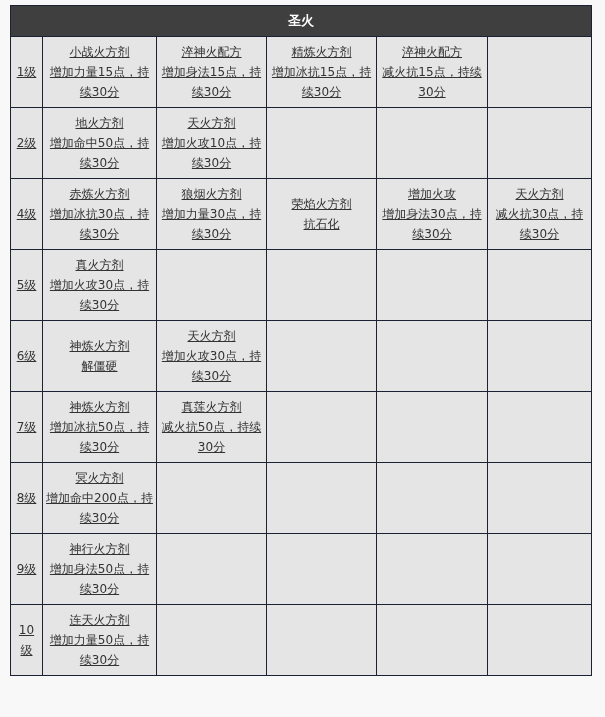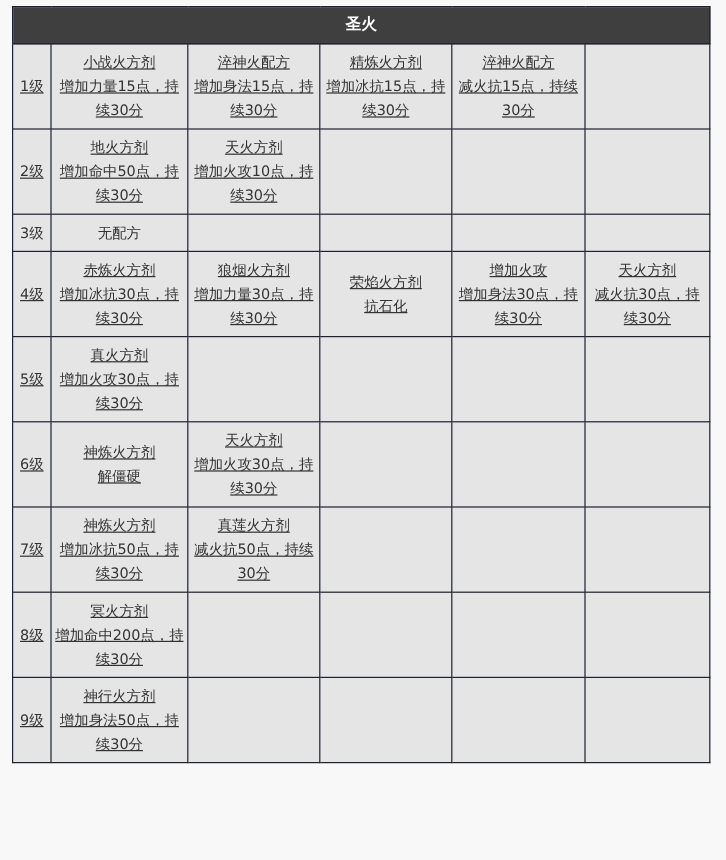--- a/index.html
+++ b/index.html
@@ -86,43 +86,20 @@
         </td>
         <td>
           <span class="line"></span>
           <span class="line"></span>
         </td>
         <td>
           <span class="line"></span>
           <span class="line"></span>
         </td>
       </tr>
-      <tr class="short">
-        <td class="lvl">3级</td>
-        <td>
-          <span class="line">无配方</span>
-          <span class="line"></span>
-        </td>
-        <td>
-          <span class="line"></span>
-          <span class="line"></span>
-        </td>
-        <td>
-          <span class="line"></span>
-          <span class="line"></span>
-        </td>
-        <td>
-          <span class="line"></span>
-          <span class="line"></span>
-        </td>
-        <td>
-          <span class="line"></span>
-          <span class="line"></span>
-        </td>
-      </tr>
       <tr class="tall">
         <td class="lvl">4级</td>
         <td>
           <span class="line">赤炼火方剂</span>
           <span class="line">增加冰抗30点，持续30分</span>
         </td>
         <td>
           <span class="line">狼烟火方剂</span>
           <span class="line">增加力量30点，持续30分</span>
         </td>
@@ -229,20 +206,43 @@
         <td>
           <span class="line"></span>
           <span class="line"></span>
         </td>
       </tr>
       <tr class="tall">
         <td class="lvl">9级</td>
         <td>
           <span class="line">神行火方剂</span>
           <span class="line">增加身法50点，持续30分</span>
+        </td>
+        <td>
+          <span class="line"></span>
+          <span class="line"></span>
+        </td>
+        <td>
+          <span class="line"></span>
+          <span class="line"></span>
+        </td>
+        <td>
+          <span class="line"></span>
+          <span class="line"></span>
+        </td>
+        <td>
+          <span class="line"></span>
+          <span class="line"></span>
+        </td>
+      </tr>
+      <tr class="tall">
+        <td class="lvl">10级</td>
+        <td>
+          <span class="line">连天火方剂</span>
+          <span class="line">增加力量50点，持续30分</span>
         </td>
         <td>
           <span class="line"></span>
           <span class="line"></span>
         </td>
         <td>
           <span class="line"></span>
           <span class="line"></span>
         </td>
         <td>

